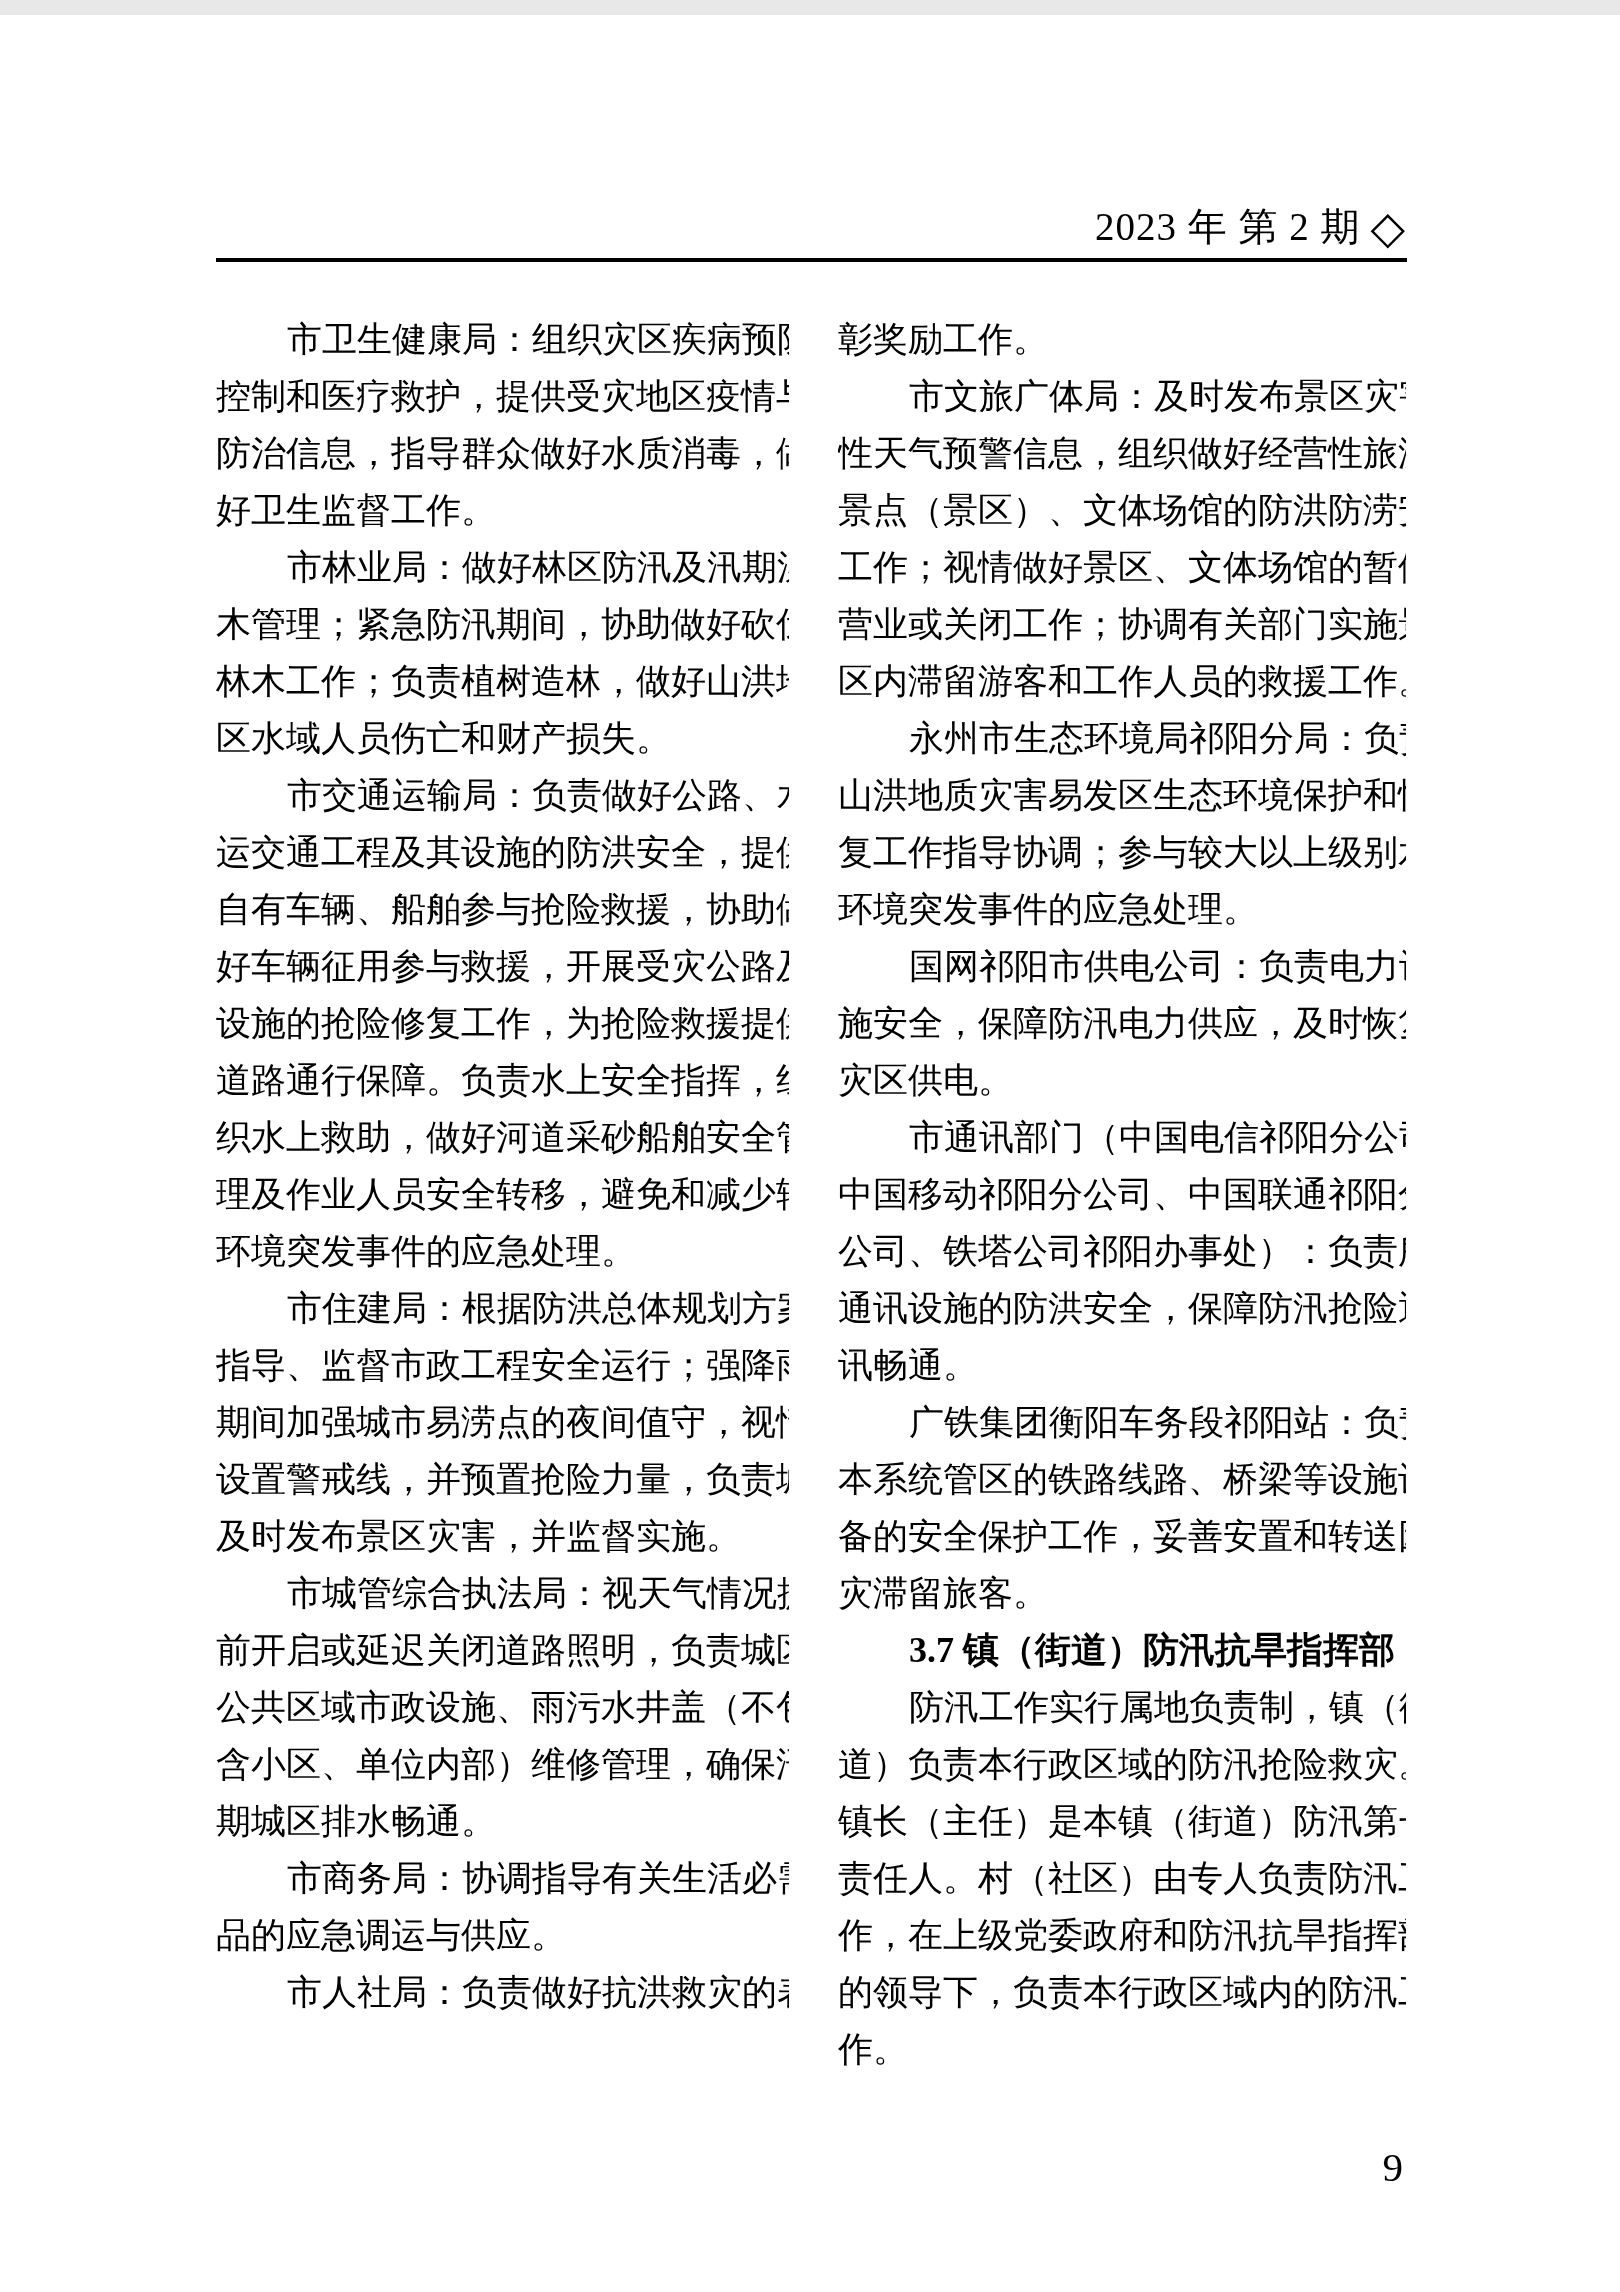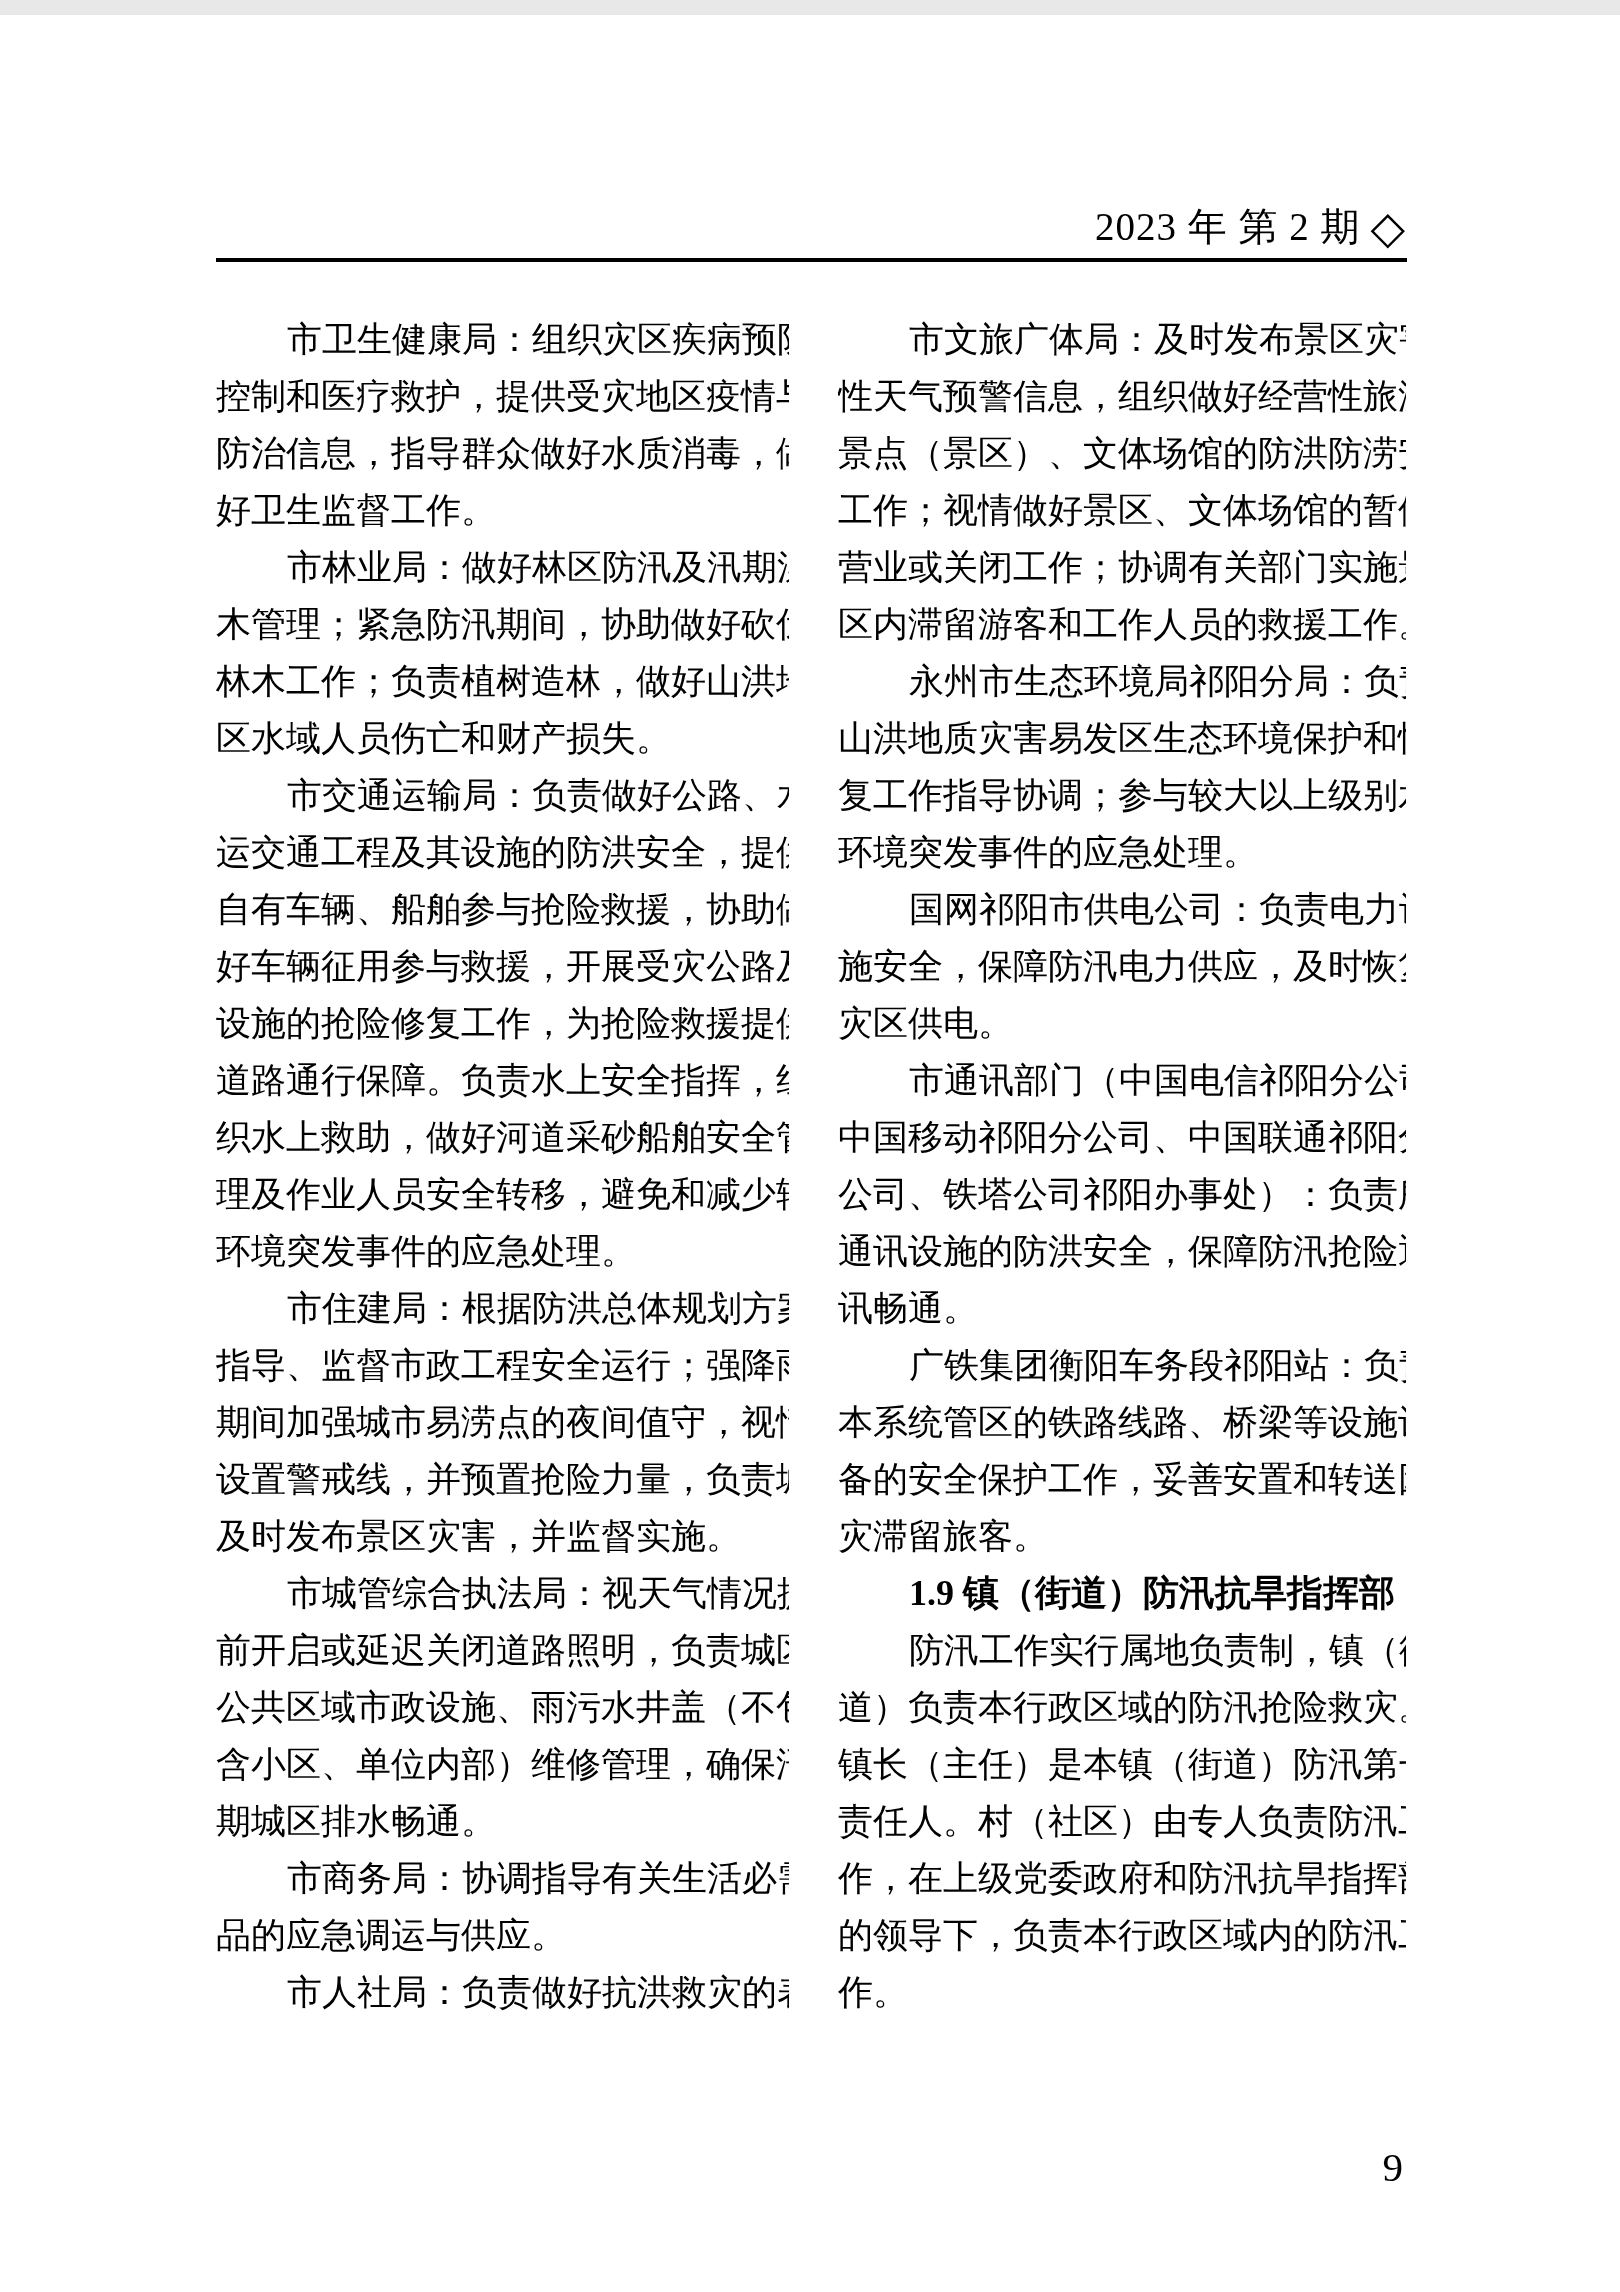--- a/index.html
+++ b/index.html
@@ -111,20 +111,23 @@
       <div class="para">
         <div class="line indent">市商务局：协调指导有关生活必需</div>
         <div class="line end">品的应急调运与供应。</div>
       </div>
       <div class="para">
         <div class="line indent">市人社局：负责做好抗洪救灾的表</div>
       </div>
     </div>
   <div class="col col-right" id="col-right">
       <div class="para">
+        <div class="line end">彰奖励工作。</div>
+      </div>
+      <div class="para">
         <div class="line indent">市文旅广体局：及时发布景区灾害</div>
         <div class="line">性天气预警信息，组织做好经营性旅游</div>
         <div class="line">景点（景区）、文体场馆的防洪防涝安全</div>
         <div class="line">工作；视情做好景区、文体场馆的暂停</div>
         <div class="line">营业或关闭工作；协调有关部门实施景</div>
         <div class="line end">区内滞留游客和工作人员的救援工作。</div>
       </div>
       <div class="para">
         <div class="line indent">永州市生态环境局祁阳分局：负责</div>
         <div class="line">山洪地质灾害易发区生态环境保护和恢</div>
@@ -143,21 +146,21 @@
         <div class="line">通讯设施的防洪安全，保障防汛抢险通</div>
         <div class="line end">讯畅通。</div>
       </div>
       <div class="para">
         <div class="line indent">广铁集团衡阳车务段祁阳站：负责</div>
         <div class="line">本系统管区的铁路线路、桥梁等设施设</div>
         <div class="line">备的安全保护工作，妥善安置和转送因</div>
         <div class="line end">灾滞留旅客。</div>
       </div>
       <div class="para">
-        <div class="line indent end kai">1.9 镇（街道）防汛抗旱指挥部</div>
+        <div class="line indent end kai">3.7 镇（街道）防汛抗旱指挥部</div>
       </div>
       <div class="para">
         <div class="line indent">防汛工作实行属地负责制，镇（街</div>
         <div class="line">道）负责本行政区域的防汛抢险救灾。</div>
         <div class="line">镇长（主任）是本镇（街道）防汛第一</div>
         <div class="line">责任人。村（社区）由专人负责防汛工</div>
         <div class="line">作，在上级党委政府和防汛抗旱指挥部</div>
         <div class="line">的领导下，负责本行政区域内的防汛工</div>
         <div class="line end">作。</div>
       </div>

